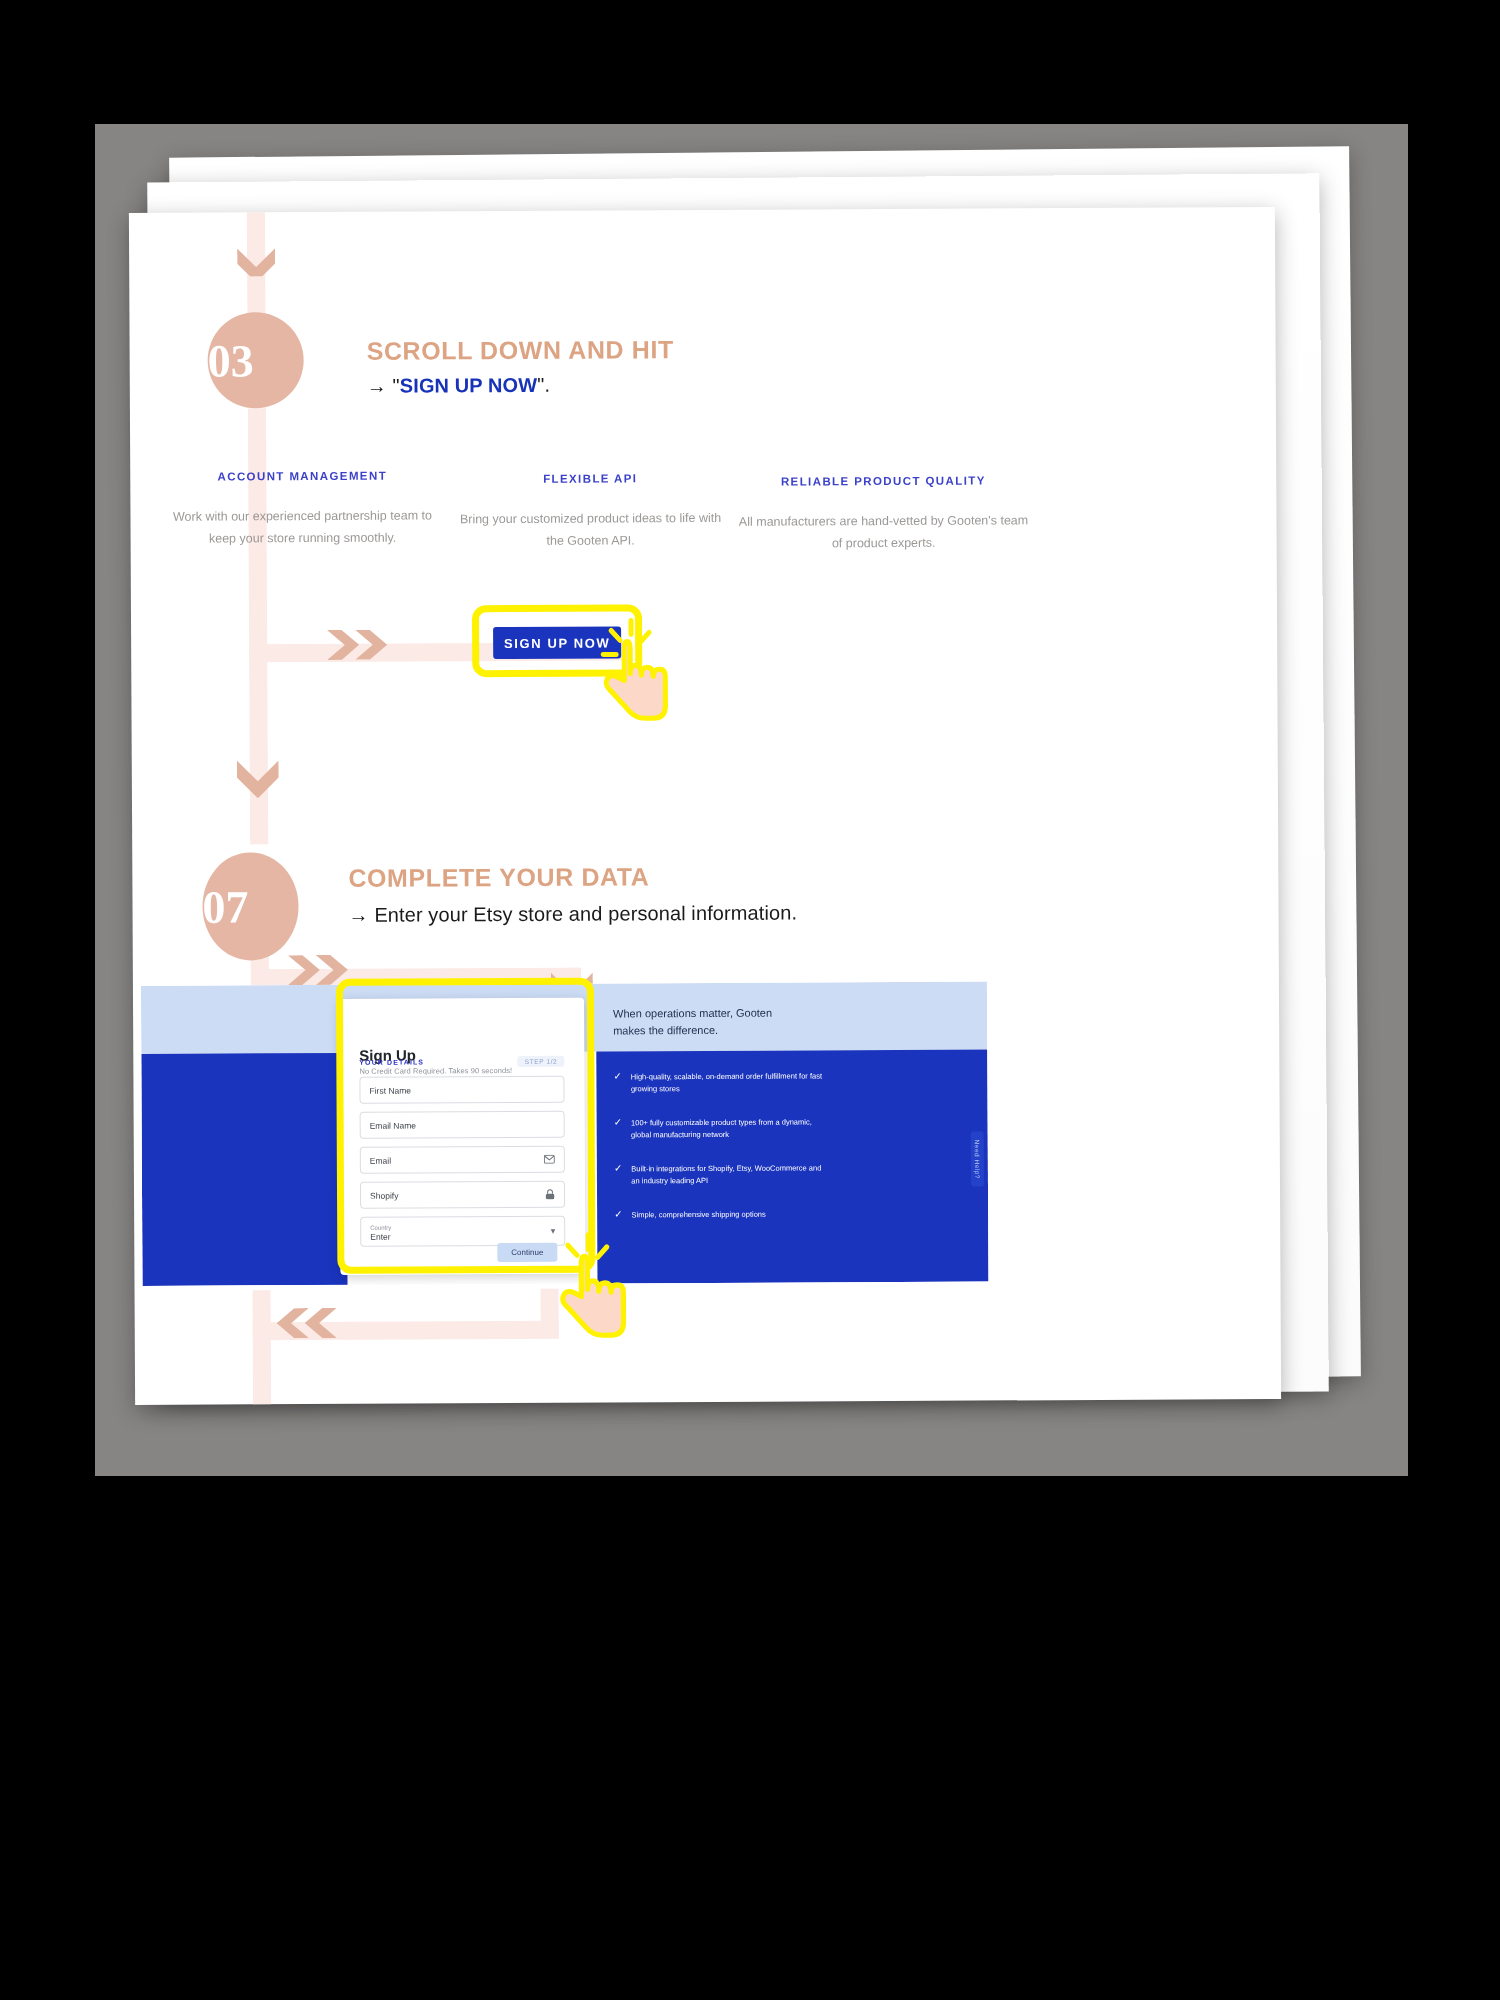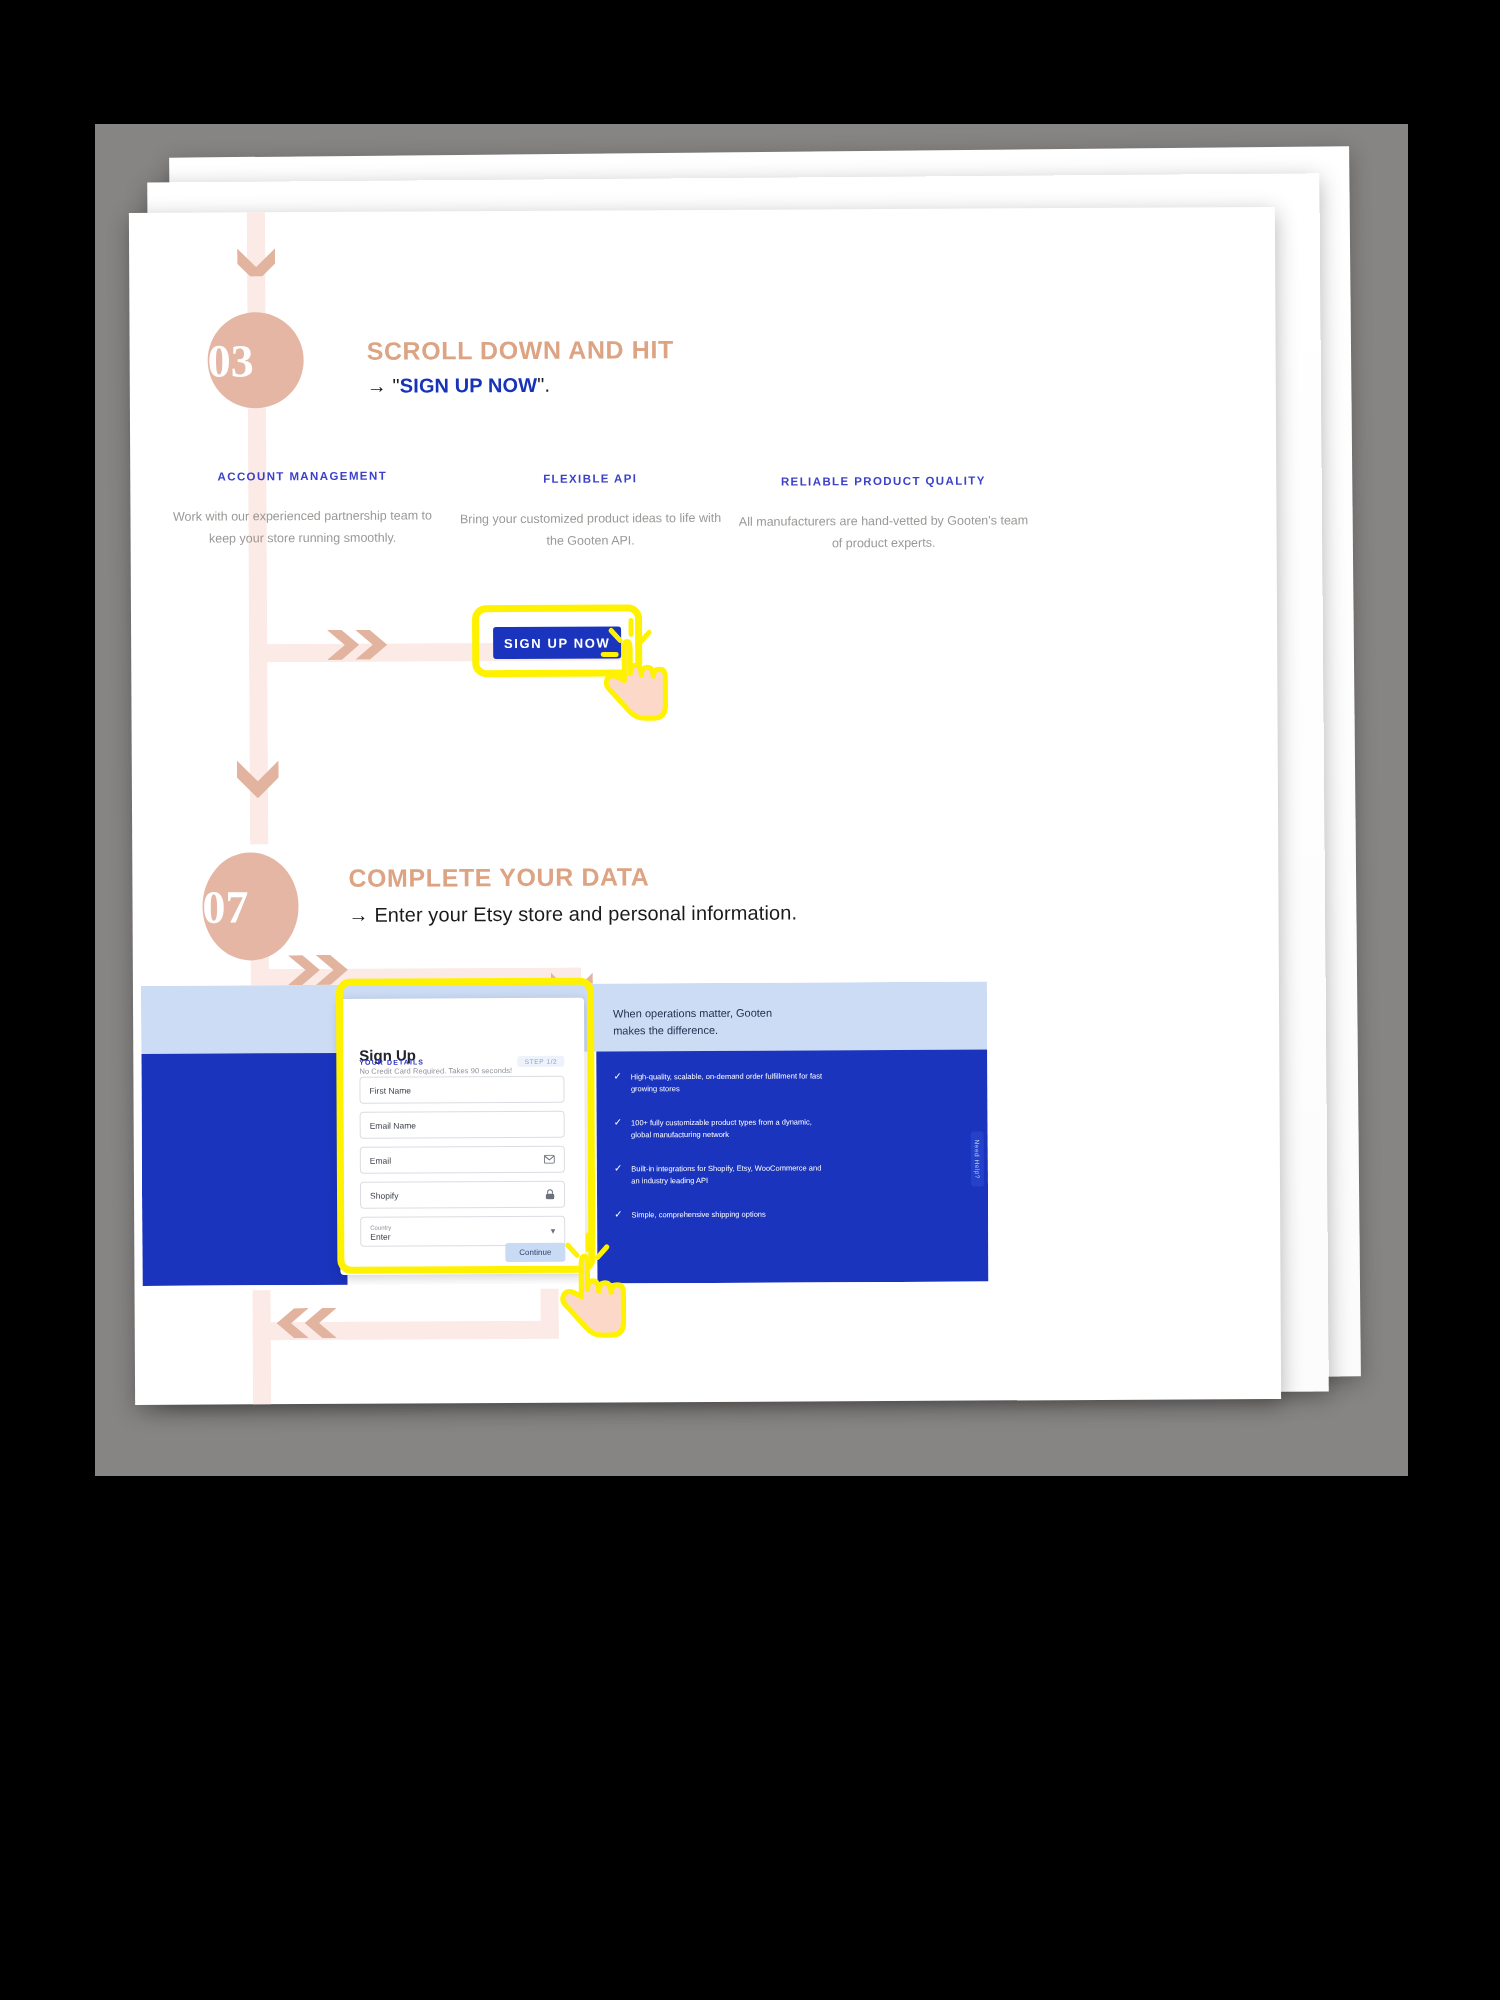--- a/index.html
+++ b/index.html
@@ -333,21 +333,21 @@
               </svg>
           </span>
         </div>
 
         <div class="fi fi-select" style="position:absolute; left:20px; top:218px; right:20px;">
           <span class="fi-label-sm">Country</span>
           <span class="fi-val">Enter</span>
           <span class="chev-sel">▾</span>
         </div>
 
-        <div class="continue-btn" style="right:20px; bottom:12px;">Continue</div>
+        <div class="continue-btn" style="right:28px; bottom:12px;">Continue</div>
       </div>
     </div>
 
     <div class="yellow-box" style="left:203px; top:767px; width:258px; height:295px;"></div>
 
     <svg class="hand" style="left:413px; top:1018px;" width="82" height="118" viewBox="0 0 80 115">
       <g stroke="#fff200" stroke-width="5" stroke-linecap="round">
         <line x1="40" y1="6" x2="40" y2="20"></line>
         <line x1="20" y1="16" x2="29" y2="26"></line>
         <line x1="58" y1="18" x2="49" y2="28"></line>

